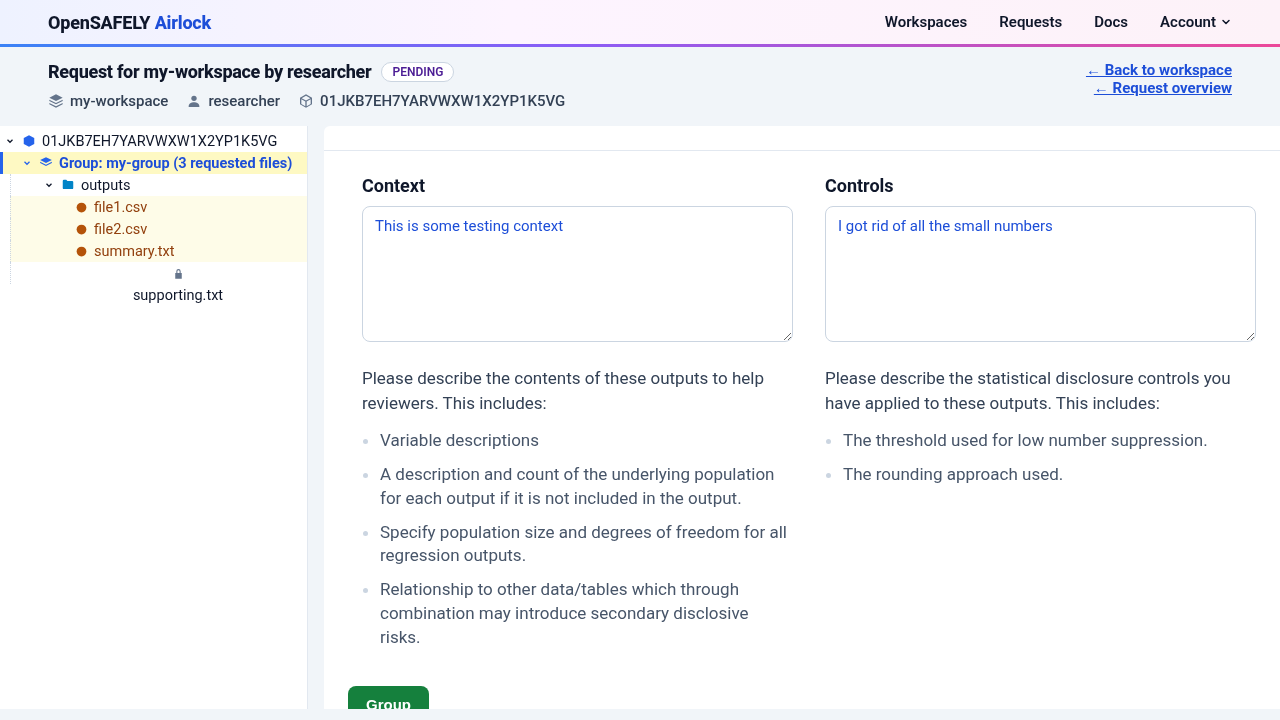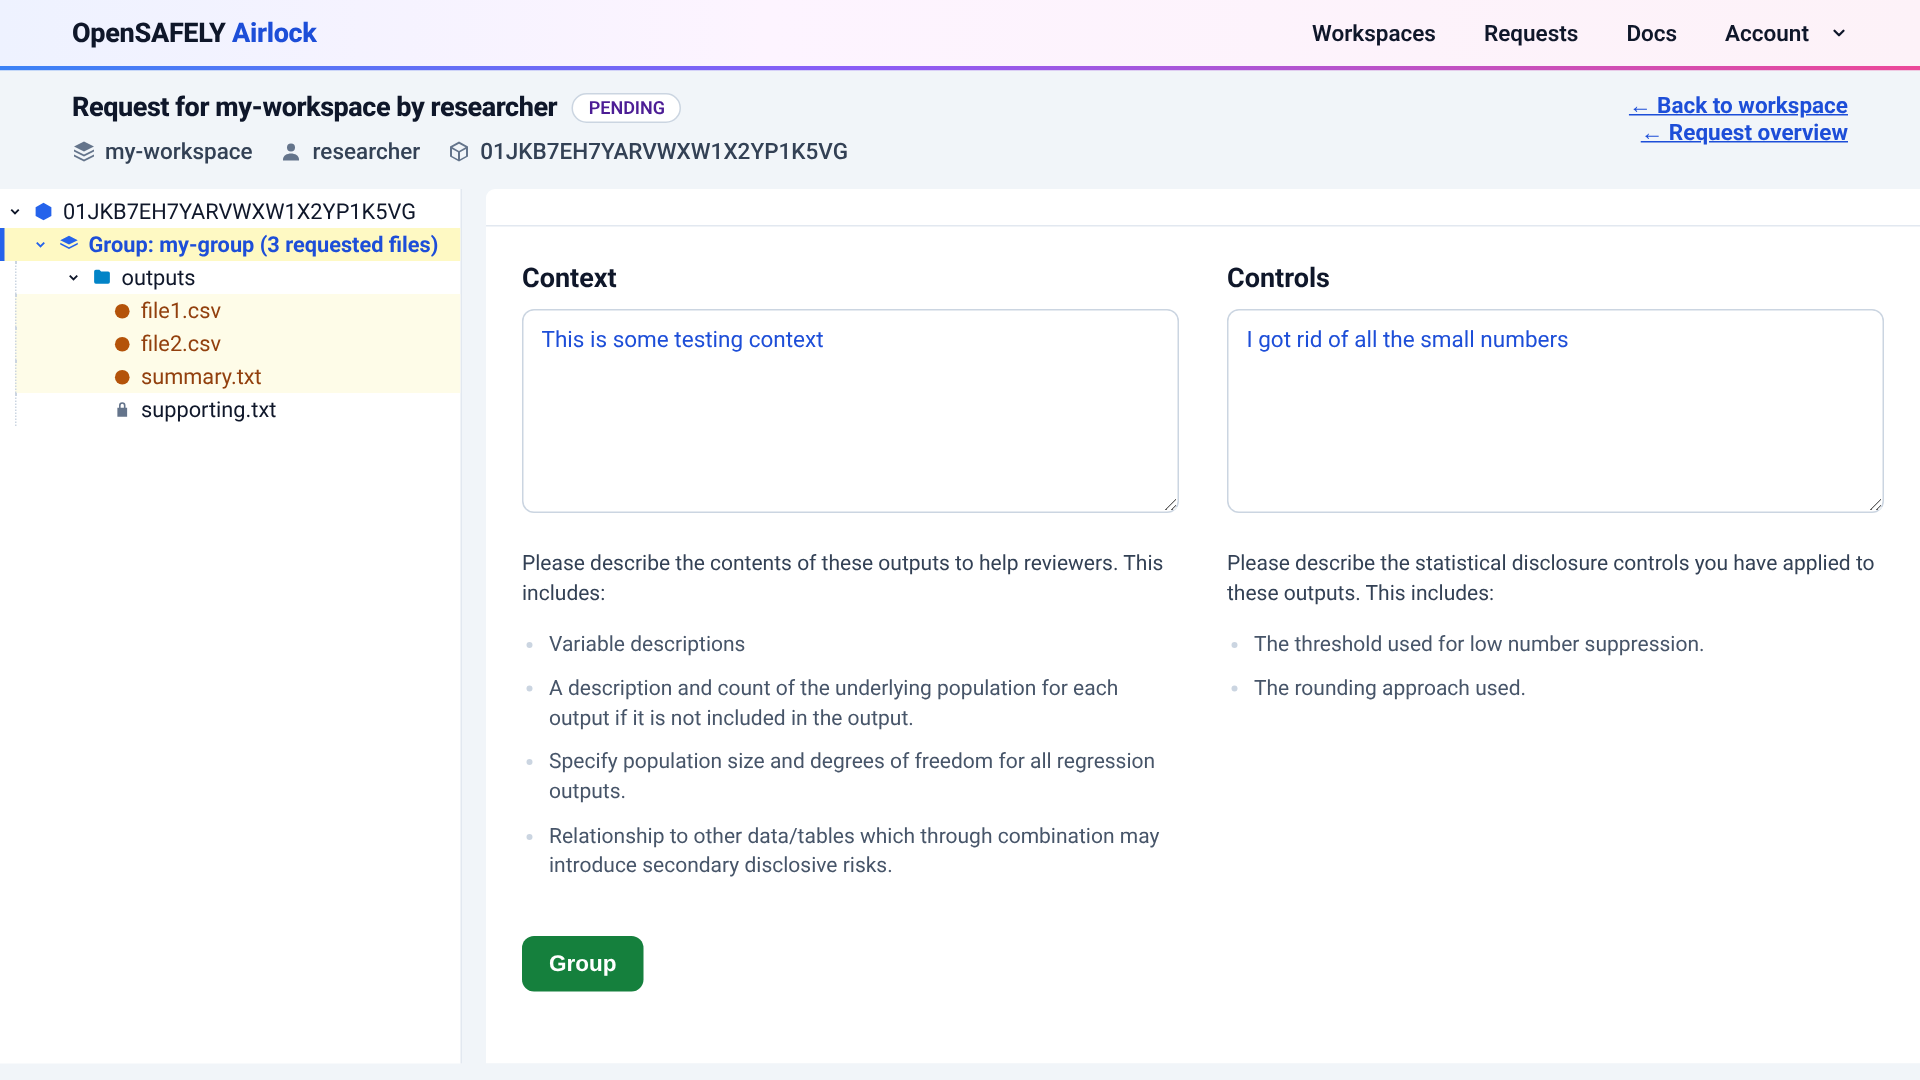--- a/index.html
+++ b/index.html
@@ -17,21 +17,21 @@
     align-items: center;
     justify-content: space-between;
     height: 44px;
     padding: 0 48px;
     background: linear-gradient(90deg, #eef2ff 0%, #fdf4ff 40%, #fdf2f8 100%);
   }
   .brand { font-weight: 800; font-size: 18px; color: #0f172a; letter-spacing: -0.2px; }
   .brand .accent { color: #1d4ed8; }
   .navlinks { display: flex; gap: 32px; align-items: center; }
   .navlinks a { color: #0f172a; font-weight: 600; text-decoration: none; font-size: 15px; cursor: pointer; }
-  .navlinks .acct { display: inline-flex; align-items: center; gap: 14px; }
+  .navlinks .acct { display: inline-flex; align-items: center; gap: 4px; }
   .chev { display:inline-block; }
   .chev svg { display:block; }
 
   .gradbar {
     height: 3px;
     background: linear-gradient(90deg, #3b82f6 0%, #8b5cf6 45%, #ec4899 100%);
   }
 
   
   .header {
@@ -92,50 +92,50 @@
   .ticon { display:inline-flex; }
   .ticon svg { display:block; }
   .tree .lbl { }
   .row-root  { padding-left: 4px; }
   .row-group { padding-left: 18px; background:#fef9c3; color:#1d4ed8; font-weight:700; border-left:3px solid #2563eb; }
   .row-group .twisty, .row-group .ticon { color:#2563eb; }
   .row-folder{ padding-left: 32px; border-left:1px dotted #cbd5e1; margin-left:10px;}
   .row-file  { padding-left: 46px; border-left:1px dotted #cbd5e1; margin-left:10px;}
   .row-file.out { background:#fefce8; color:#92400e; }
   .row-file.out .ticon { color:#b45309; }
-  .row-file.sup { color:#0f172a; }
+  .row-file.sup { color:#0f172a;flex-direction:column; }
   .row-file.sup .ticon { color:#64748b; }
   .row-root .ticon { color:#2563eb; }
   .row-folder .ticon { color:#0284c7; }
 
   
   .panel-wrap { flex: 1; padding: 0 0 0 16px; overflow:auto; }
   .panel {
     background:#ffffff;
     border-radius: 6px 0 0 0;
     min-height: 100%;
     padding: 24px 24px 40px 24px;
   }
   .panel h2 { font-size: 20px; font-weight: 800; margin-bottom: 18px; }
   .divider { border: none; border-top: 1px solid #e2e8f0; margin: 0 -24px 24px -24px; }
 
-  .cols { display: grid; grid-template-columns: 1fr 1fr; gap: 32px; }
+  .cols { display: grid; grid-template-columns: 1fr 1fr; gap: 32px; margin-left: 14px; }
   .col h3 { font-size: 18px; font-weight: 700; margin-bottom: 10px; }
   textarea {
     width: 100%;
     height: 136px;
     border: 1px solid #cbd5e1;
     border-radius: 8px;
     padding: 10px 12px;
     font-family: inherit;
     font-size: 15px;
     resize: vertical;
     color:#1d4ed8;
   }
-  .help { color:#334155; font-size:14px; margin-top: 20px; line-height:1.45; }
+  .help { color:#334155; font-size:17px; margin-top: 20px; line-height:1.45; }
   .help ul { margin-top: 14px; padding-left: 18px; color:#475569; }
   .help ul li { margin-bottom: 10px; line-height:1.4; }
   .help ul li::marker { color:#cbd5e1; }
 
   .savebtn {
     margin-top: 26px;
     background:#15803d;
     color:#ffffff;
     border:none;
     border-radius:8px;

